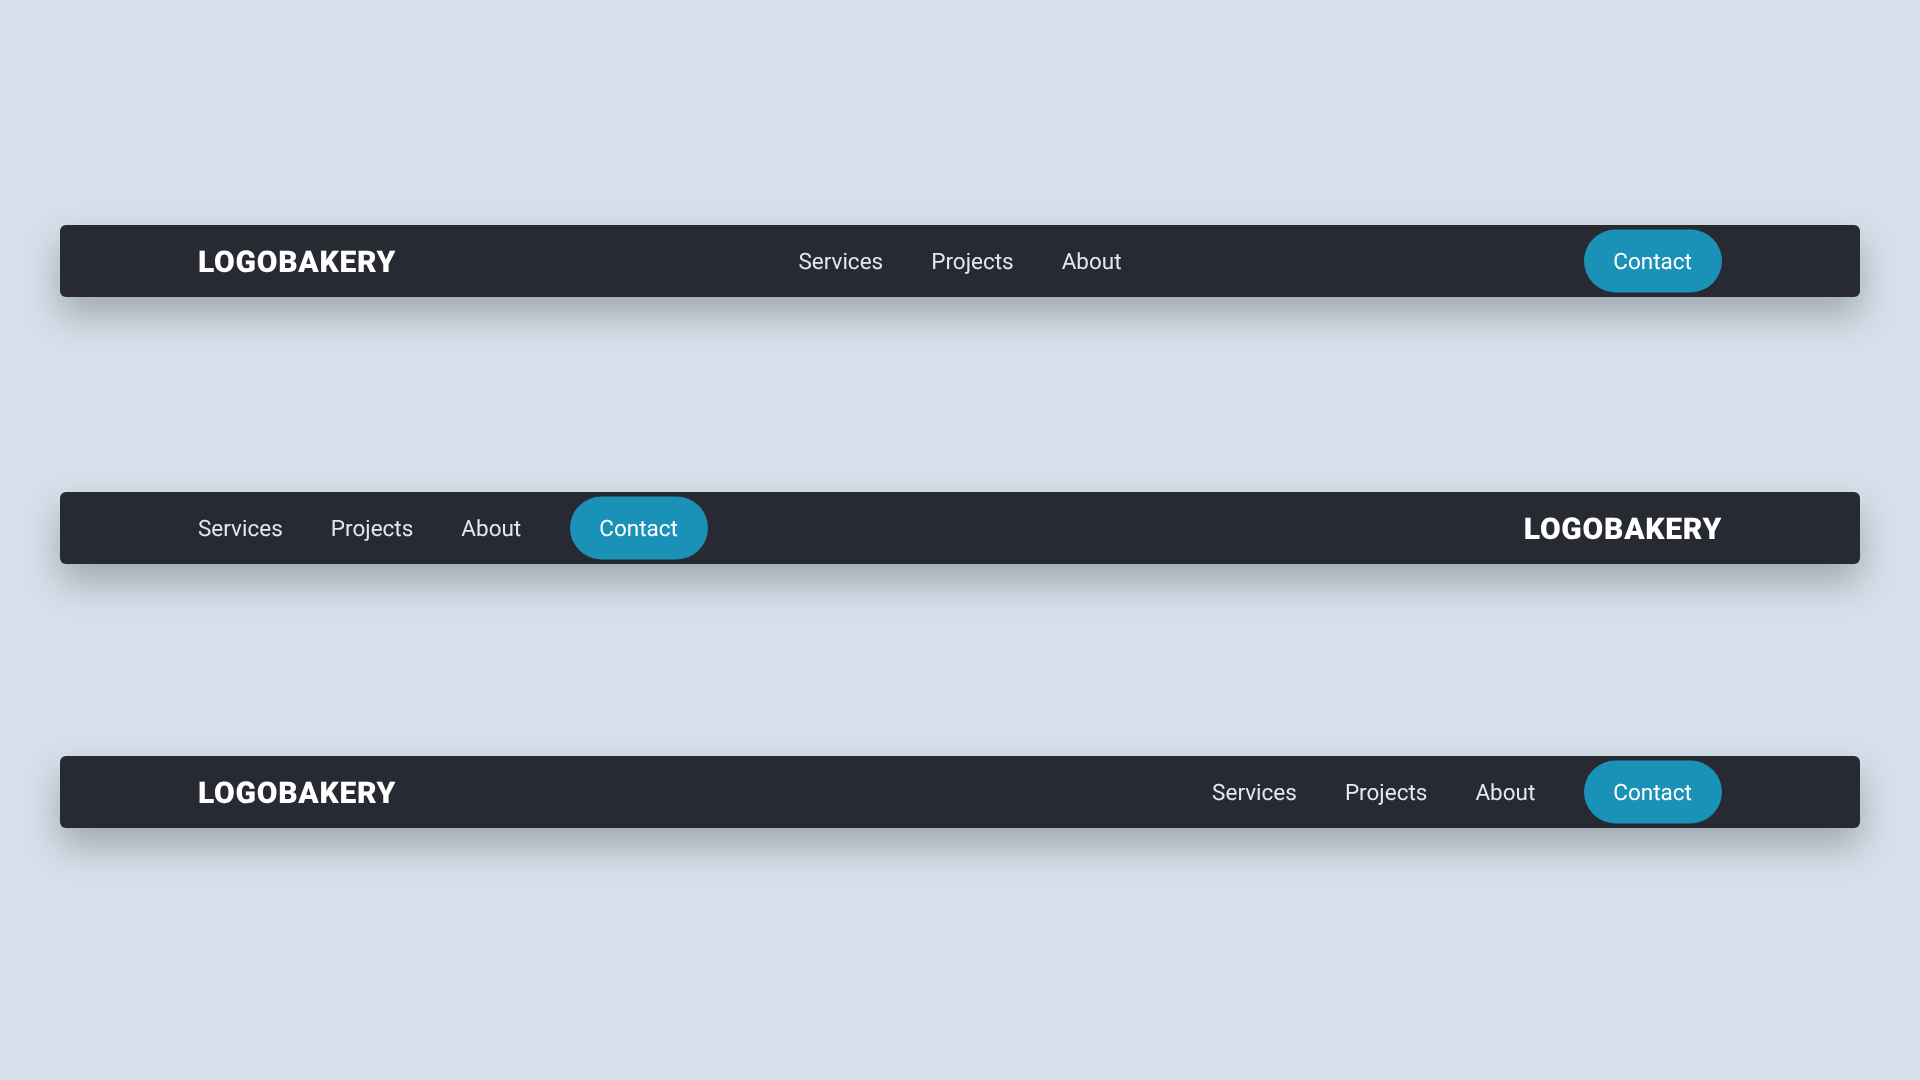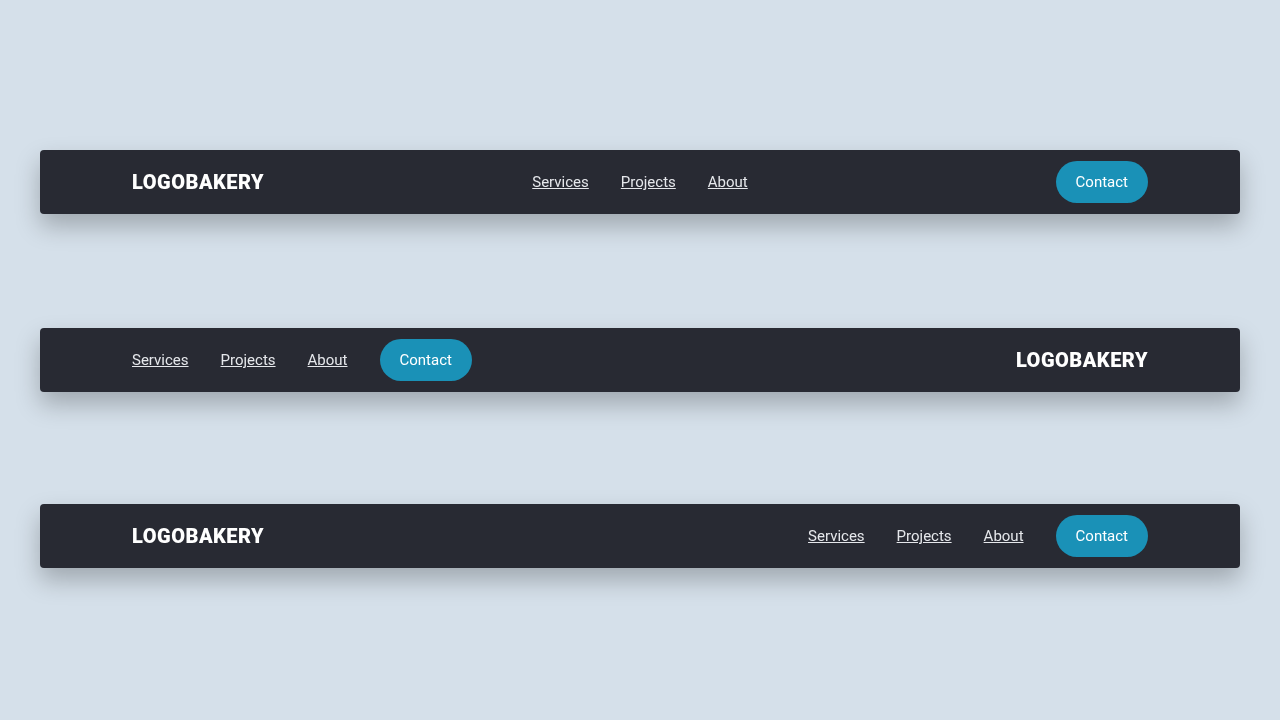--- a/index.html
+++ b/index.html
@@ -13,21 +13,21 @@
   }
   .stage {
     position: relative;
     width: 1280px;
     height: 720px;
   }
   .navbar {
     position: absolute;
     left: 40px;
     width: 1200px;
-    height: 64px;
+    height: 48px;
     background: #282a33;
     border-radius: 4px;
     box-shadow: 0 12px 24px rgba(0,0,0,0.25);
     display: flex;
     align-items: center;
     padding: 0 92px;
     box-sizing: border-box;
   }
   .logo {
     font-weight: 900;
@@ -40,21 +40,20 @@
     display: flex;
     align-items: center;
     gap: 32px;
   }
   .nav-link {
     color: #e5e7eb;
     font-size: 15px;
     font-weight: 400;
     white-space: nowrap;
     cursor: pointer;
-    text-decoration: underline;
   }
   .cta {
     background: #1a91b7;
     color: #ffffff;
     padding: 12px 20px;
     border-radius: 999px;
     font-size: 15px;
     white-space: nowrap;
     cursor: pointer;
   }

